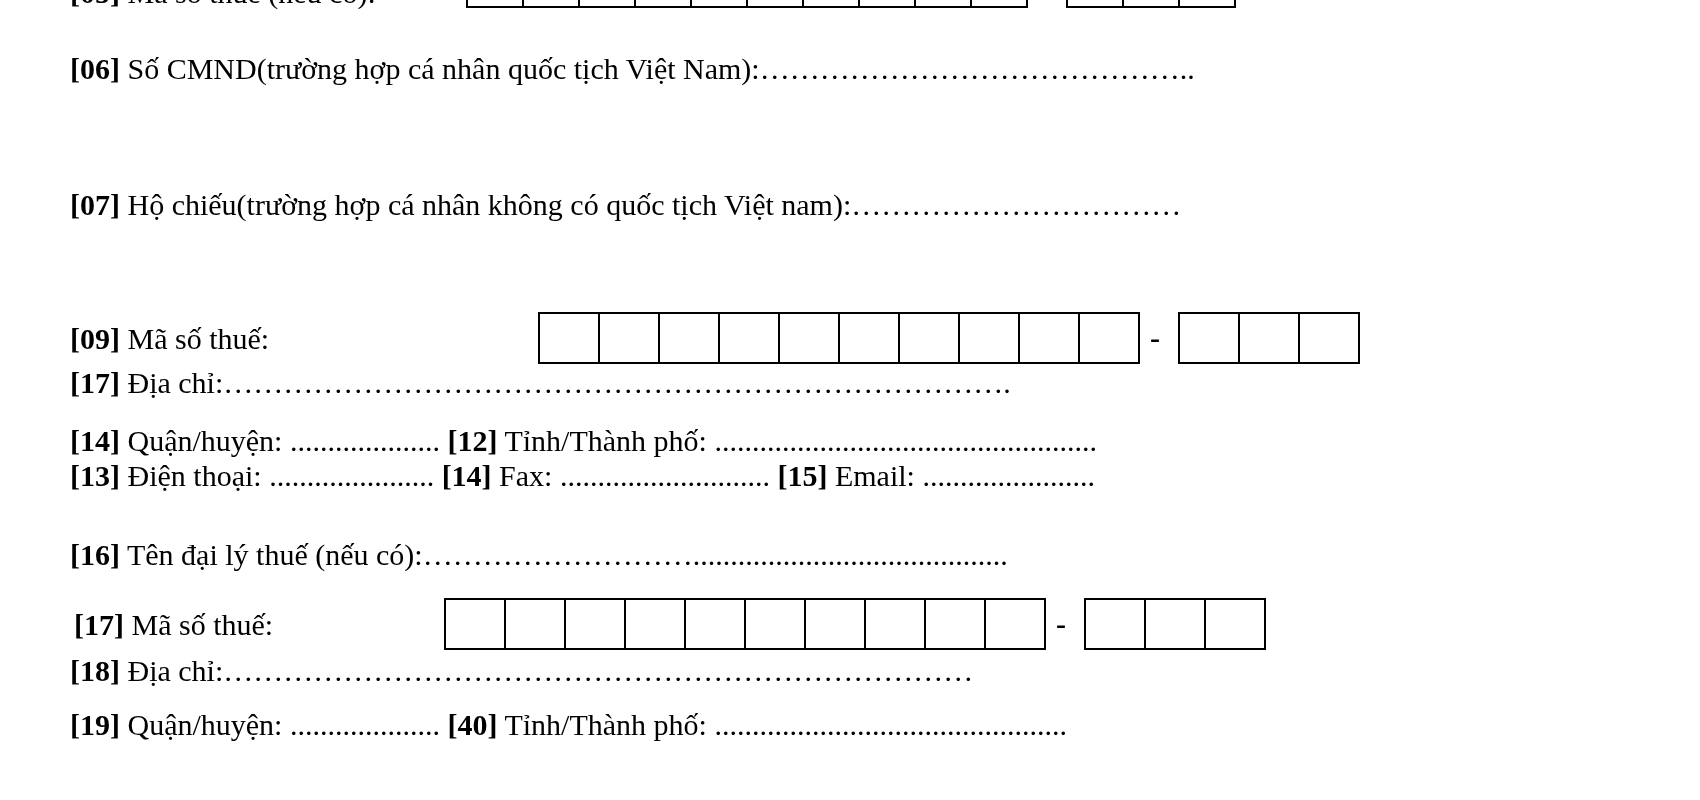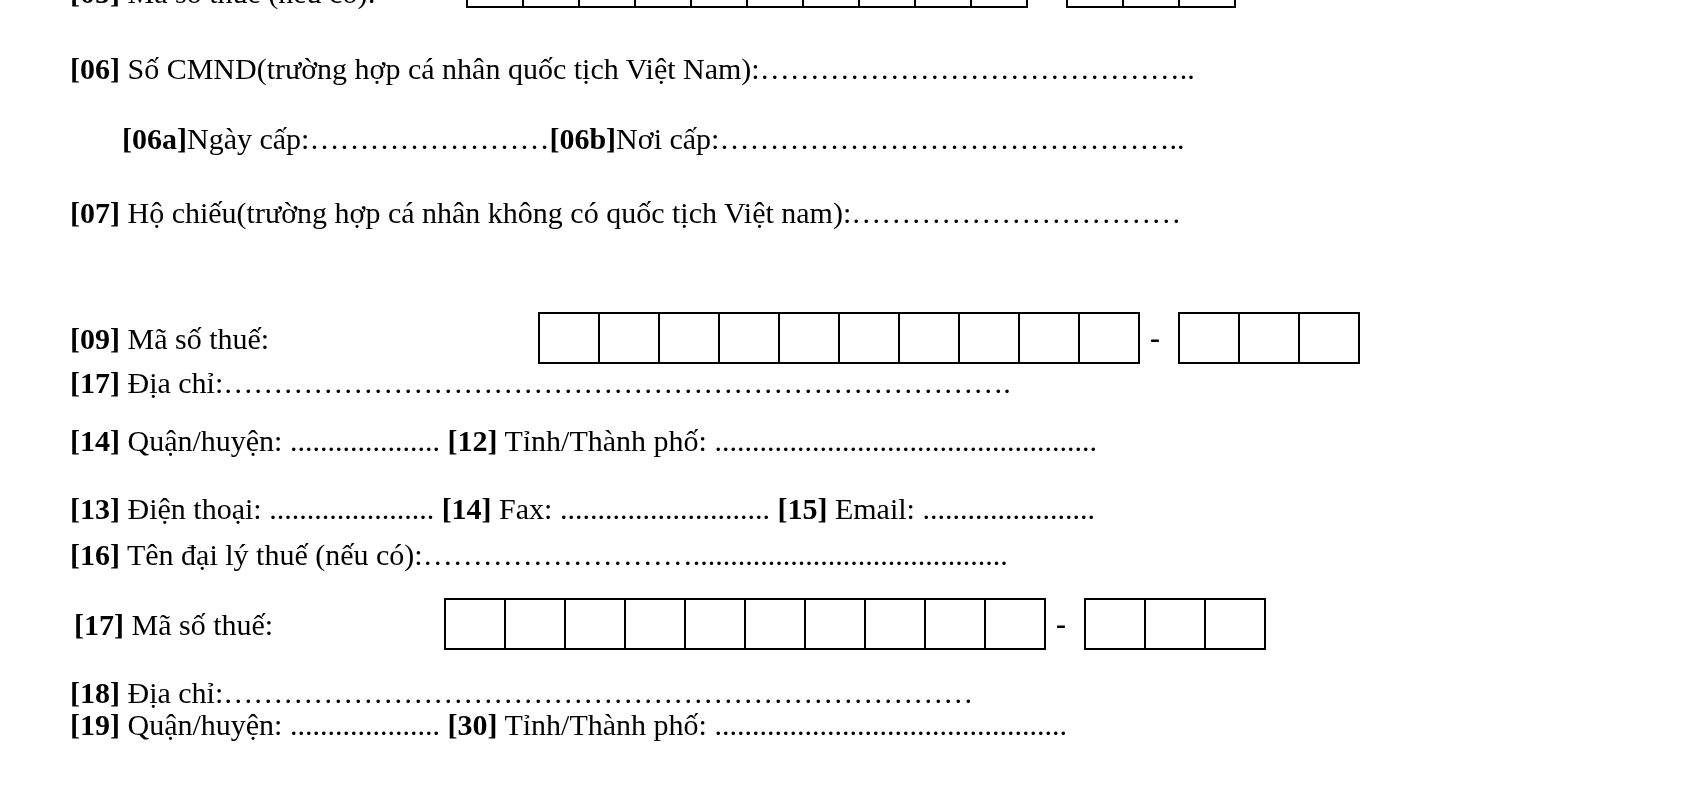--- a/index.html
+++ b/index.html
@@ -99,25 +99,22 @@
       <span class="cell-sm"></span>
       <span class="cell-sm"></span>
     </span>
   </div>
 
   <div class="line" style="left:70px; top:52px;">
     <span class="bold">[06]</span>
     <span class="lbl">Số CMND(trường hợp cá nhân quốc tịch Việt Nam):</span><span class="dots">……………………………………..</span>
   </div>
 
-  <div class="line" style="left:122px; top:122px;">
-    <span class="bold">[06a]</span><span class="lbl">Ngày cấp:</span><span class="dots">……………………</span><span class="bold">[06b]</span><span class="lbl">Nơi cấp:</span><span class="dots">………………………………………..</span>
-  </div>
-
-  <div class="line" style="left:70px; top:196px;text-align:center;">
+
+  <div class="line" style="left:70px; top:188px;text-align:center;">
     <span class="bold">[07]</span>
     <span class="lbl">Hộ chiếu(trường hợp cá nhân không có quốc tịch Việt nam):</span><span class="dots">……………………………</span>
   </div>
 
 
   <div class="line" style="left:70px; top:322px;">
     <span class="bold">[09]</span>
     <span class="lbl">Mã số thuế:</span>
   </div>
   <div class="boxrow" style="left:538px; top:312px;">
@@ -146,21 +143,21 @@
 
   <div class="line" style="left:70px; top:424px;">
     <span class="bold">[14]</span>
     <span class="lbl">Quận/huyện:</span>
     <span class="dots">....................</span>
     <span class="bold">[12]</span>
     <span class="lbl">Tỉnh/Thành phố:</span>
     <span class="dots">...................................................</span>
   </div>
 
-  <div class="line" style="left:70px; top:492px;">
+  <div class="line" style="left:70px; top:459px;">
     <span class="bold">[13]</span>
     <span class="lbl">Điện thoại:</span>
     <span class="dots">......................</span>
     <span class="bold">[14]</span>
     <span class="lbl">Fax:</span>
     <span class="dots">............................</span>
     <span class="bold">[15]</span>
     <span class="lbl">Email:</span>
     <span class="dots">.......................</span>
   </div>
@@ -186,27 +183,27 @@
     <span class="cell"></span>
     <span class="cell"></span>
     <span class="dash">-</span>
     <span class="grp2">
       <span class="cell"></span>
       <span class="cell"></span>
       <span class="cell"></span>
     </span>
   </div>
 
-  <div class="line" style="left:70px; top:676px;">
+  <div class="line" style="left:70px; top:654px;">
     <span class="bold">[18]</span>
     <span class="lbl">Địa chỉ:</span><span class="dots">…………………………………………………………………</span>
   </div>
 
   <div class="line" style="left:70px; top:708px;">
     <span class="bold">[19]</span>
     <span class="lbl">Quận/huyện:</span>
     <span class="dots">....................</span>
-    <span class="bold">[30]</span>
+    <span class="bold">[40]</span>
     <span class="lbl">Tỉnh/Thành phố:</span>
     <span class="dots">...............................................</span>
   </div>
 
 </div>
 
 </body></html>

